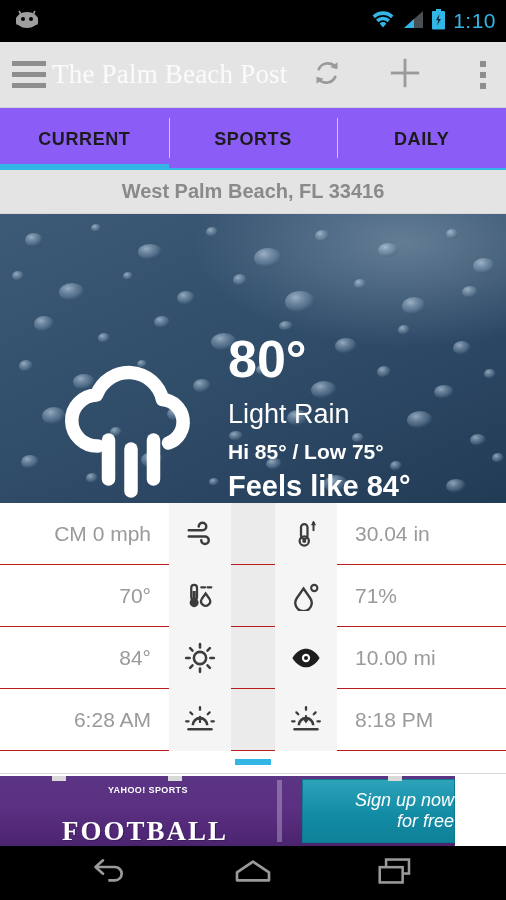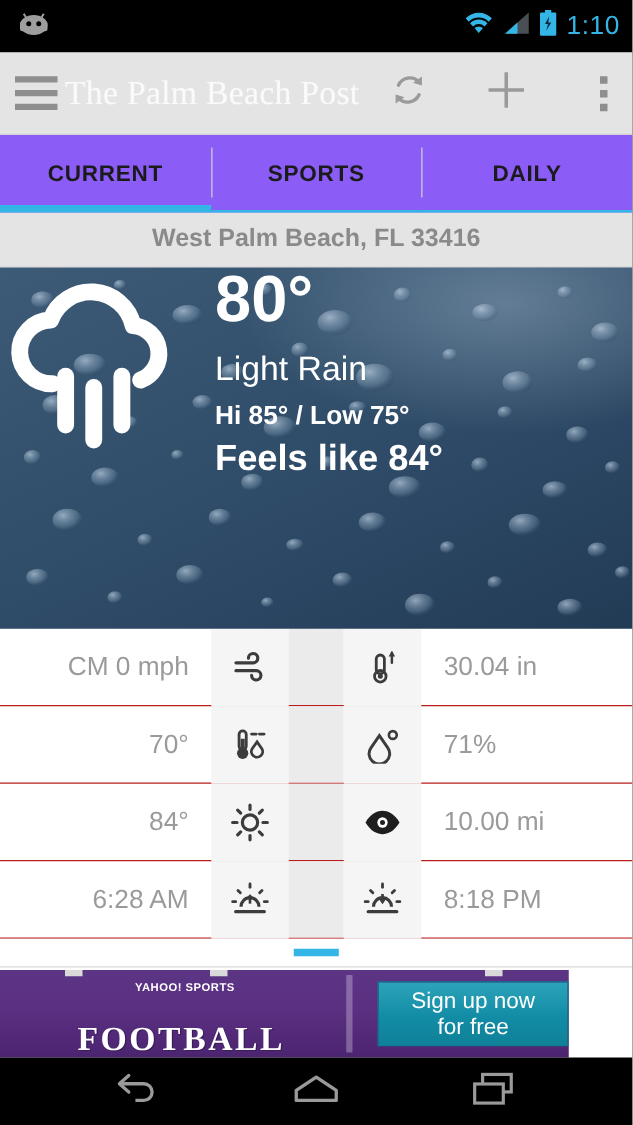--- a/index.html
+++ b/index.html
@@ -58,21 +58,21 @@
   }
 
   
   .hero {
     height:289px; position:relative; overflow:hidden;
     background:
       radial-gradient(ellipse 70% 60% at 80% 10%, rgba(160,180,200,.45), rgba(0,0,0,0) 60%),
       linear-gradient(155deg, #3d5a76 0%, #32506c 38%, #2b4662 70%, #223b55 100%);
   }
   .hero .drops { position:absolute; inset:0; opacity:.85; }
-  .hero-inner { position:relative; display:flex; align-items:flex-start; height:100%; }
+  .hero-inner { position:relative; display:flex; align-items:flex-end; height:100%; padding-left:56px; }
   .wicon { width:150px; height:150px; flex:0 0 150px; }
   .wtext { margin-left:22px; color:#fff; }
   .temp-big { font-size:52px; font-weight:bold; line-height:1; letter-spacing:0; }
   .cond { font-size:27px; margin-top:14px; font-weight:normal; }
   .hilo { font-size:21px; font-weight:bold; margin-top:10px; }
   .feels { font-size:29px; font-weight:bold; margin-top:6px; }
 
   
   .details { background:#fff; }
   .drow { display:flex; height:62px; border-bottom:1px solid #b91c1c; }
@@ -110,25 +110,25 @@
     letter-spacing:2px; font-family:"Liberation Serif", serif;
     text-shadow:1px 1px 0 #3a1c58;
   }
   .ad-l2 {
     position:absolute; left:62px; top:40px; color:#fff; font-size:27px; font-weight:bold;
     letter-spacing:2px; font-family:"Liberation Serif", serif;
     text-shadow:1px 1px 0 #3a1c58;
   }
   .ad-divider { width:5px; height:62px; background:rgba(255,255,255,.28); margin:0 6px; }
   .ad-btn {
-    width:158px; height:52px; margin-left:14px;
+    width:158px; height:64px; margin-left:14px;
     background:linear-gradient(180deg,#2da3ba 0%,#128ca5 55%,#0f8198 100%);
     border:1px solid #0d7a90;
-    display:flex; flex-direction:column; align-items:center; justify-content:center;
-    color:#fff; font-size:18px; line-height:1.15; cursor:pointer;
+    display:flex; flex-direction:column; align-items:flex-end; justify-content:center;
+    color:#fff; font-size:18px; line-height:1.15; cursor:pointer;font-style:italic;
   }
   .ad-dots { position:absolute; top:0; left:0; right:0; height:5px; }
   .ad-dots i { position:absolute; top:0; width:14px; height:5px; background:#d9d9d9; }
 
   
   .navbar {
     position:absolute; left:0; right:0; bottom:0; height:54px; background:#000;
     display:flex; align-items:center; justify-content:space-around; padding:0 40px;
   }
   .navbtn { width:70px; height:54px; display:flex; align-items:center; justify-content:center; cursor:pointer; }

